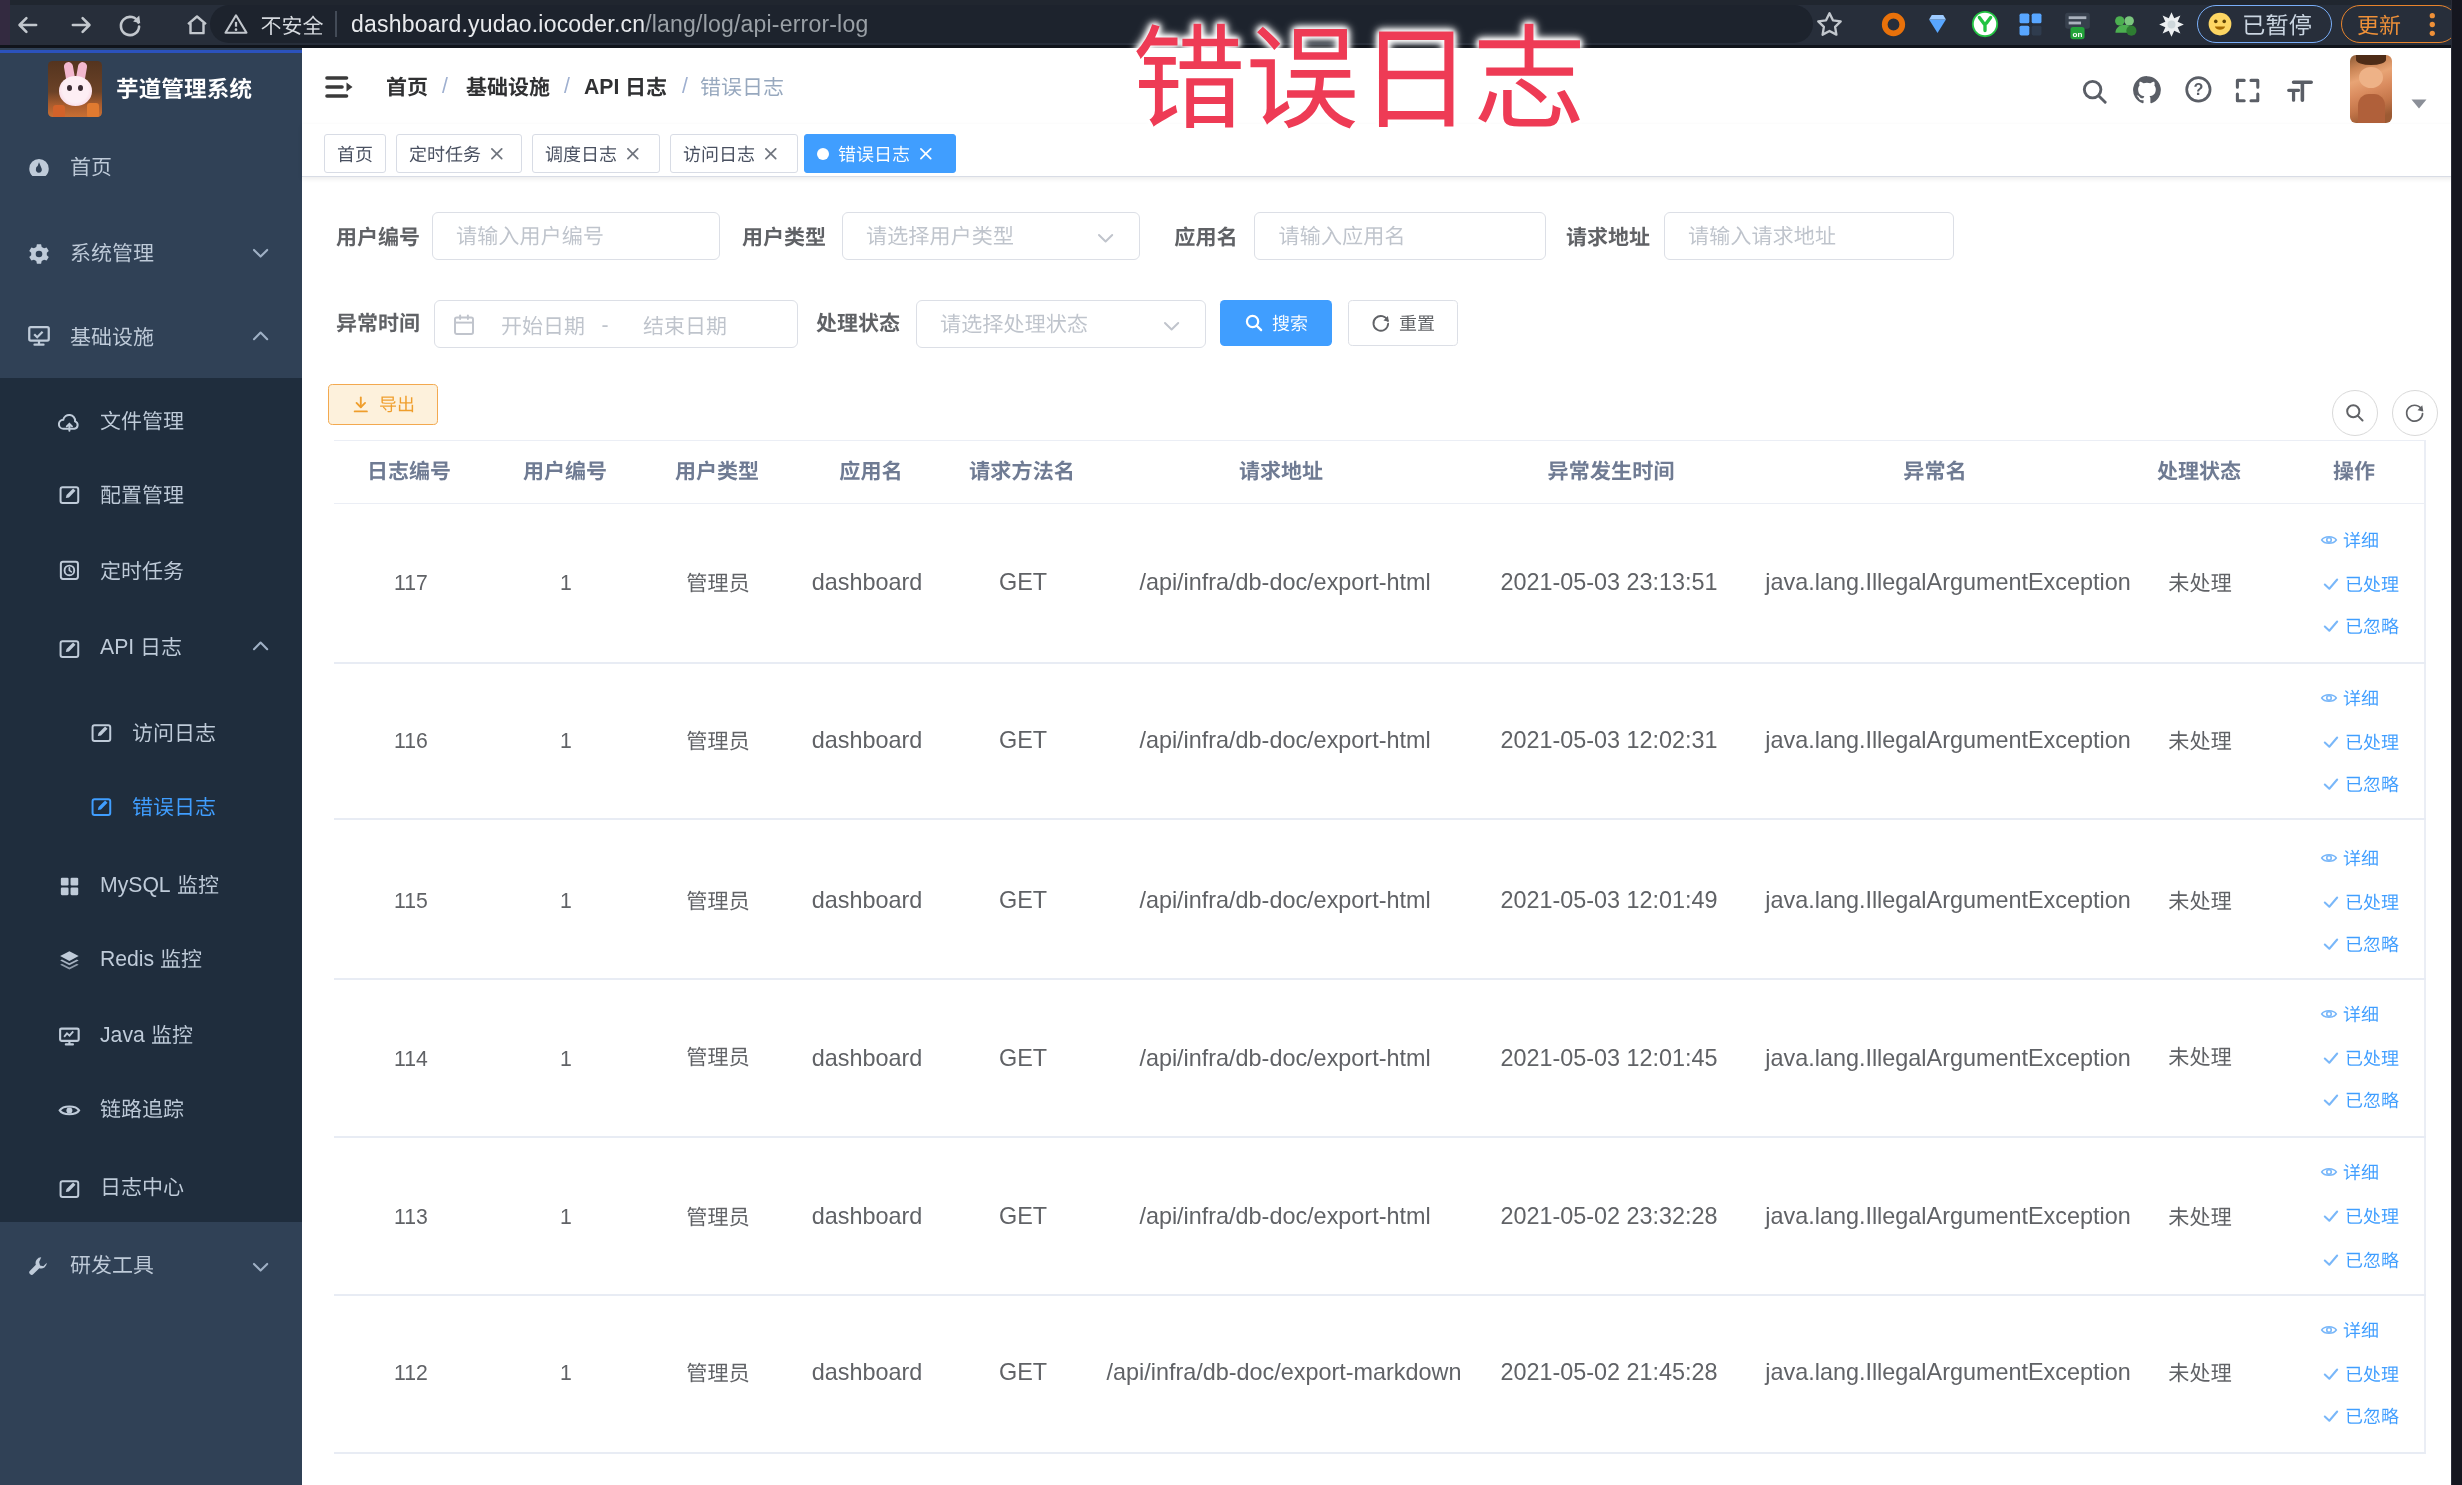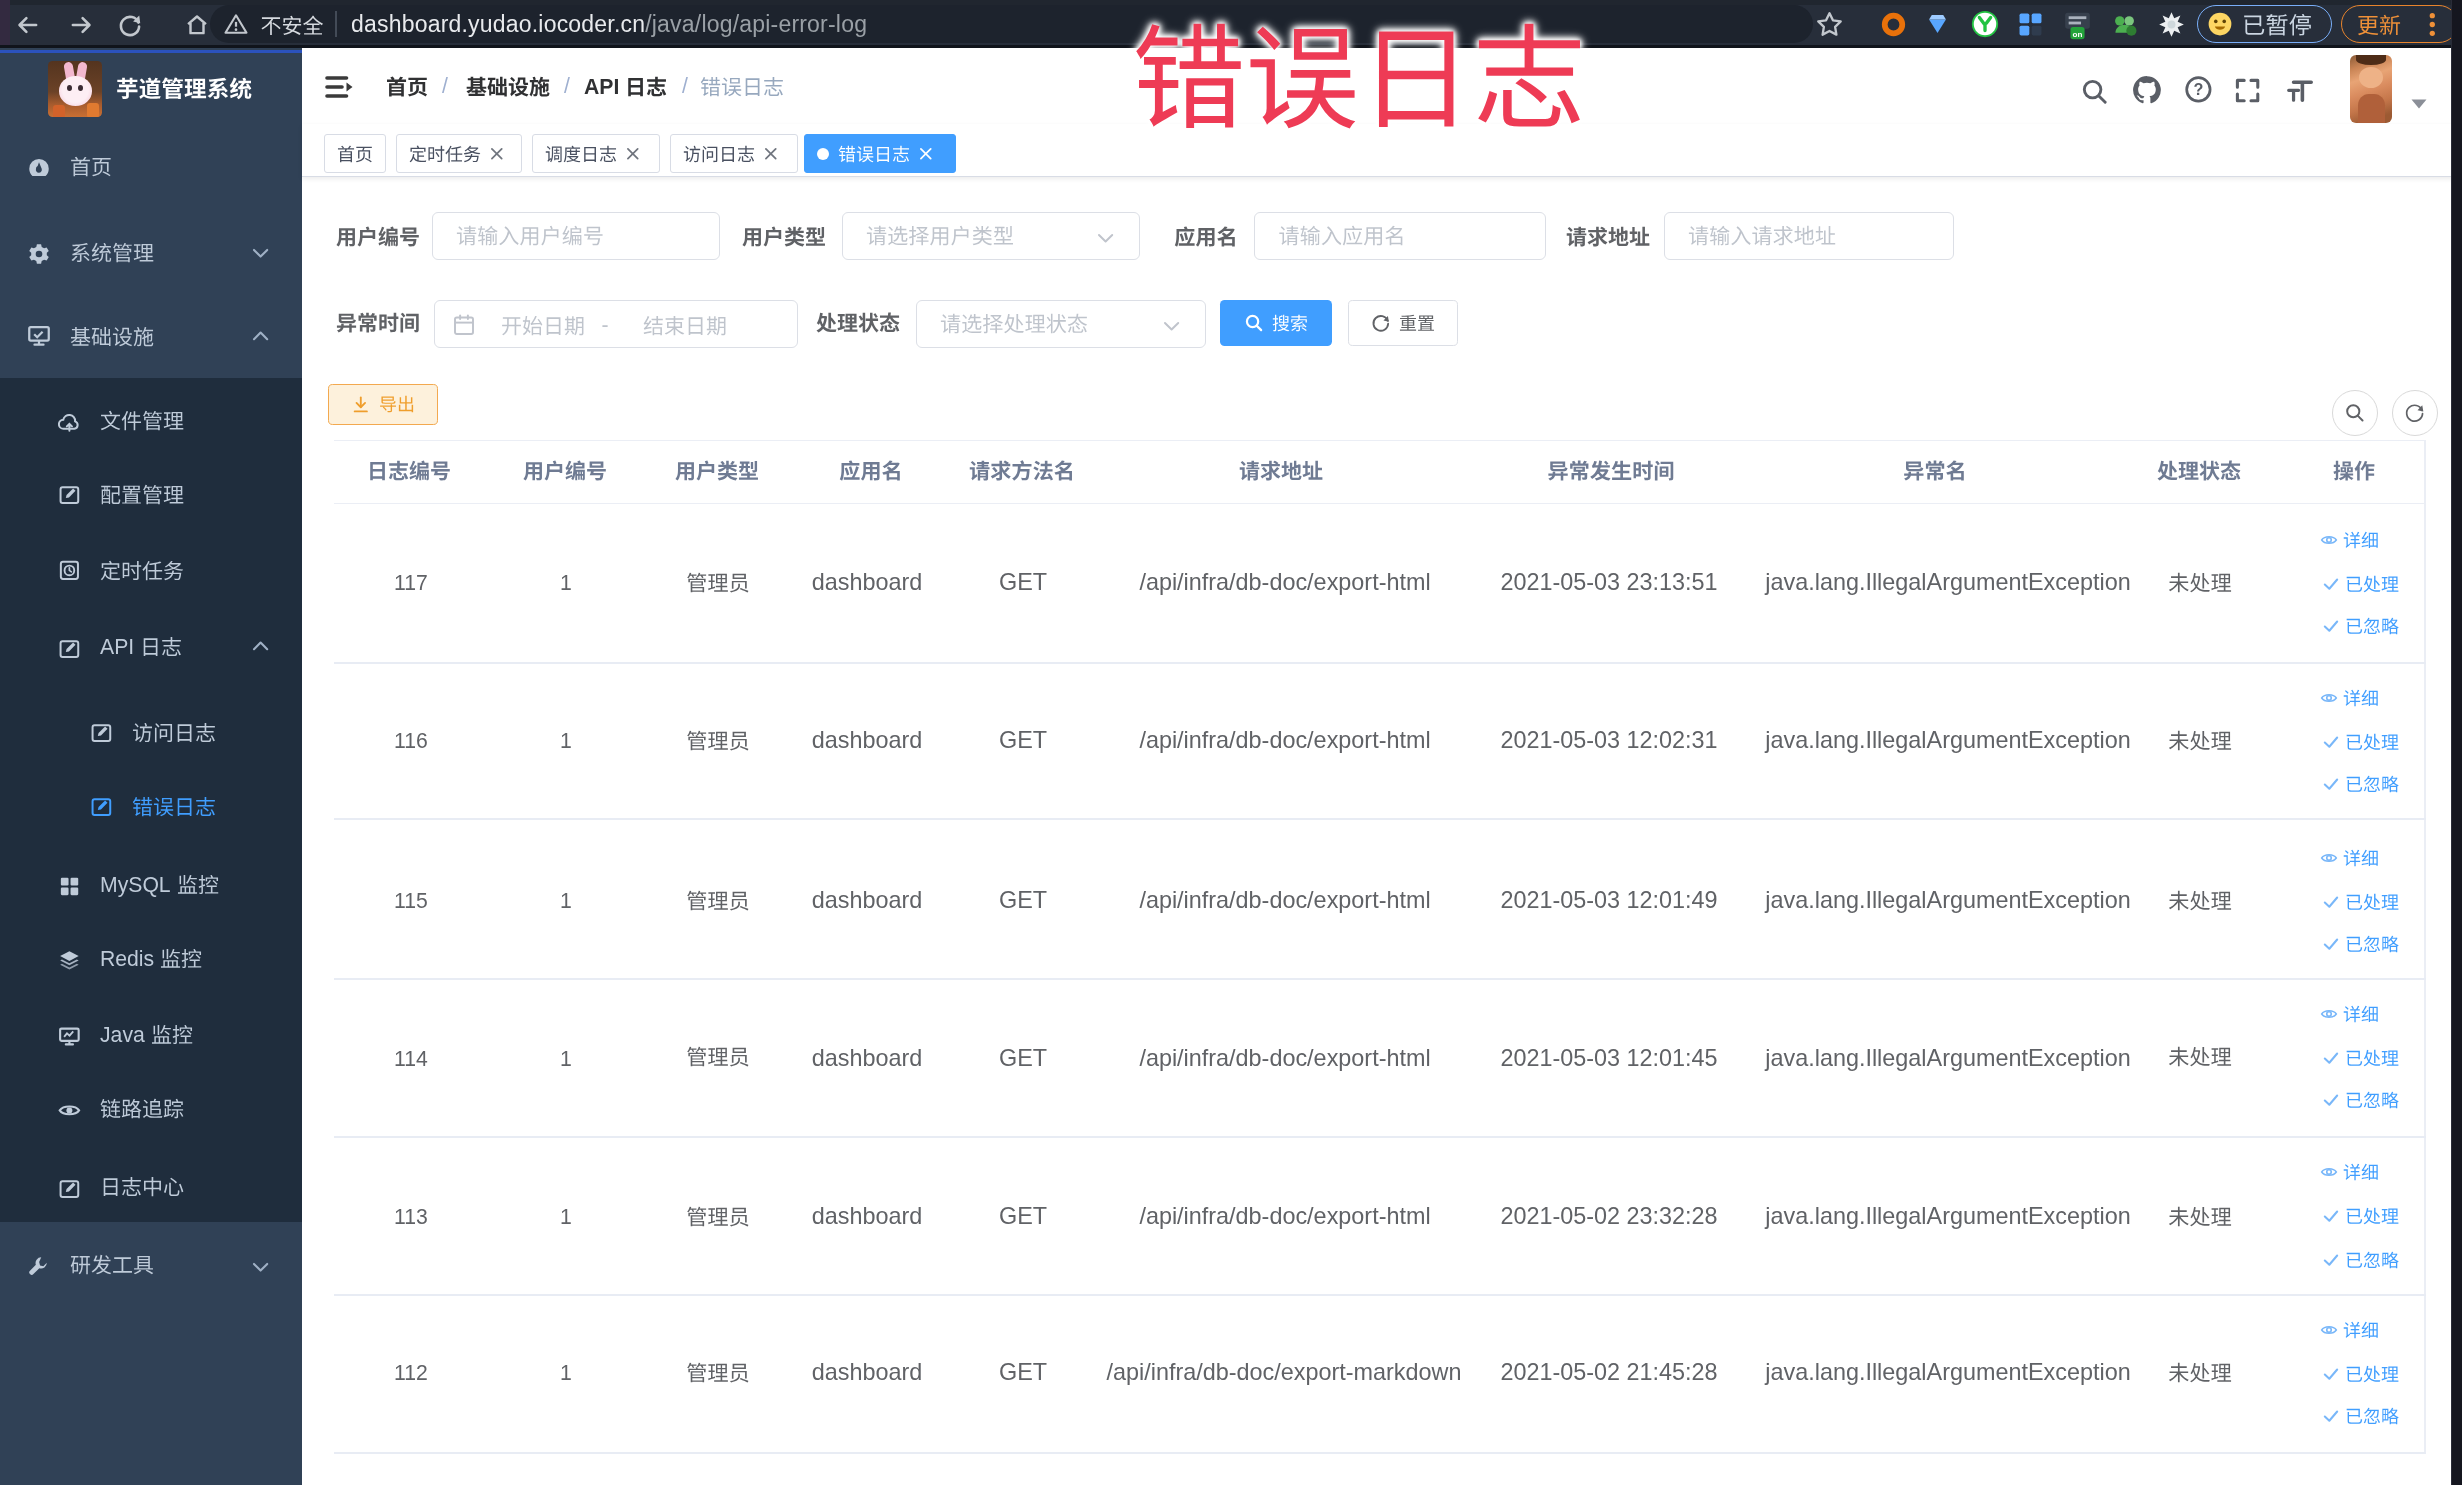--- a/index.html
+++ b/index.html
@@ -169,21 +169,21 @@
     </div>
     <div style="position:absolute;left:260px;top:13px;width:65px;height:24px;display:flex;align-items:center;justify-content:flex-start;">
       <svg class="k" width="64" height="21" viewBox="0 -880 3000 1000" fill="#d6dadf">
         <use href="#a4e0d" x="0"></use>
         <use href="#a5b89" x="1000"></use>
         <use href="#a5168" x="2000"></use>
       </svg>
     </div>
     <div style="position:absolute;left:335px;top:11.4px;width:1.5px;height:26px;background:#434b57;"></div>
     <div style="position:absolute;left:351px;top:7.6px;width:757px;height:33px;display:flex;align-items:center;justify-content:flex-start;font:23px 'Liberation Sans',sans-serif;color:#e8eaed;letter-spacing:0.2px;">
-      <span>dashboard.yudao.iocoder.cn<span style="color:#9aa0a6">/java/log/api-error-log</span></span>
+      <span>dashboard.yudao.iocoder.cn<span style="color:#9aa0a6">/lang/log/api-error-log</span></span>
     </div>
     <div style="position:absolute;left:1815px;top:9.8px;width:29px;height:29px;display:flex;align-items:center;justify-content:flex-start;">
       <svg width="29" height="29" viewBox="0 0 16 16" style="display:block;">
         <path d="M8 1.8l1.9 3.9 4.3.6-3.1 3 .7 4.3L8 11.6l-3.8 2 .7-4.3-3.1-3 4.3-.6z" fill="none" stroke="#c2c7cd" stroke-width="1.3" stroke-linejoin="round"></path>
       </svg>
     </div>
     <div style="position:absolute;left:1880px;top:10.6px;width:27px;height:27px;display:flex;align-items:center;justify-content:flex-start;">
       <svg width="27" height="27" viewBox="0 0 16 16" style="display:block;">
         <circle cx="8" cy="8" r="5.2" fill="none" stroke="#e8710a" stroke-width="3.4"></circle>
       </svg>

